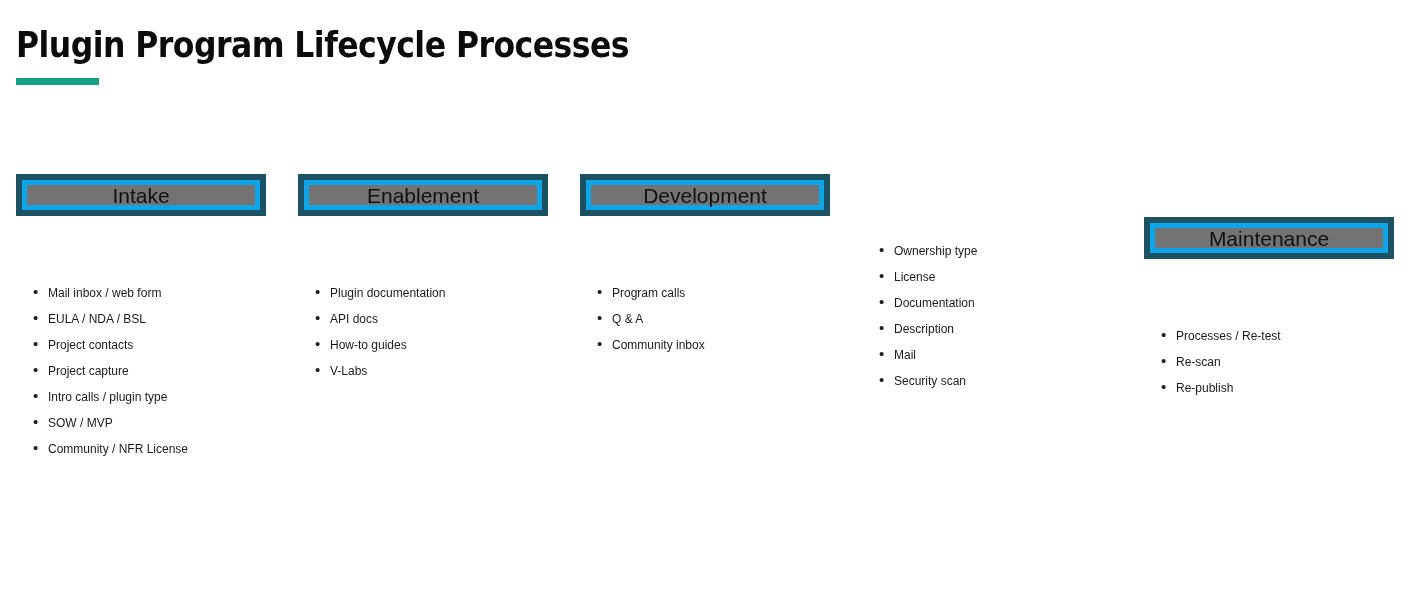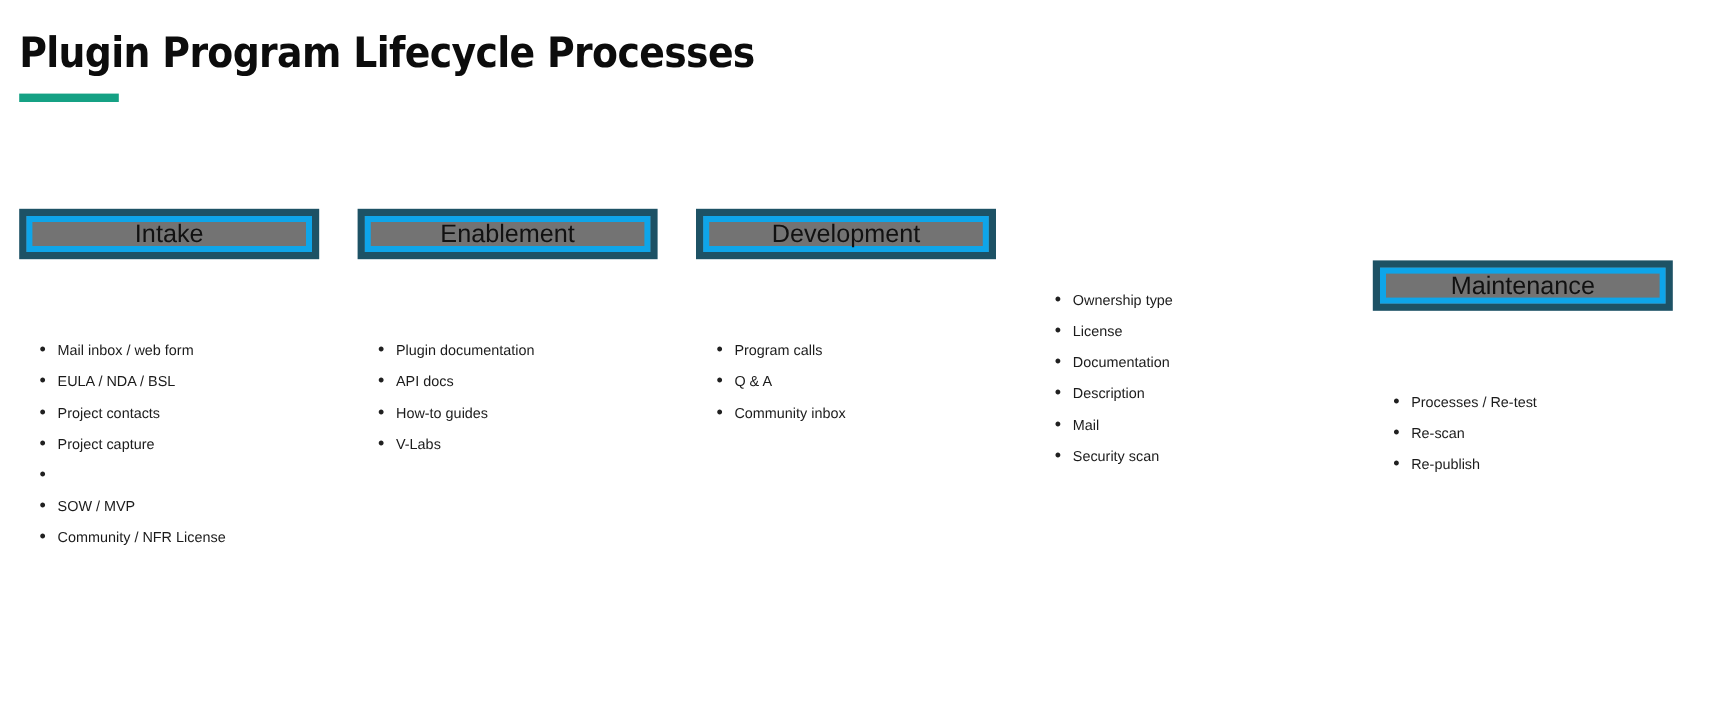--- a/index.html
+++ b/index.html
@@ -141,20 +141,21 @@
         <li class="bullet-item">
           <span class="bullet-marker">•</span>
           <span class="bullet-text">Project contacts</span>
         </li>
         <li class="bullet-item">
           <span class="bullet-marker">•</span>
           <span class="bullet-text">Project capture</span>
         </li>
         <li class="bullet-item">
           <span class="bullet-marker">•</span>
+          <span class="bullet-text">Intro calls / plugin type</span>
         </li>
         <li class="bullet-item">
           <span class="bullet-marker">•</span>
           <span class="bullet-text">SOW / MVP</span>
         </li>
         <li class="bullet-item">
           <span class="bullet-marker">•</span>
           <span class="bullet-text">Community / NFR License</span>
         </li>
       </ul>

